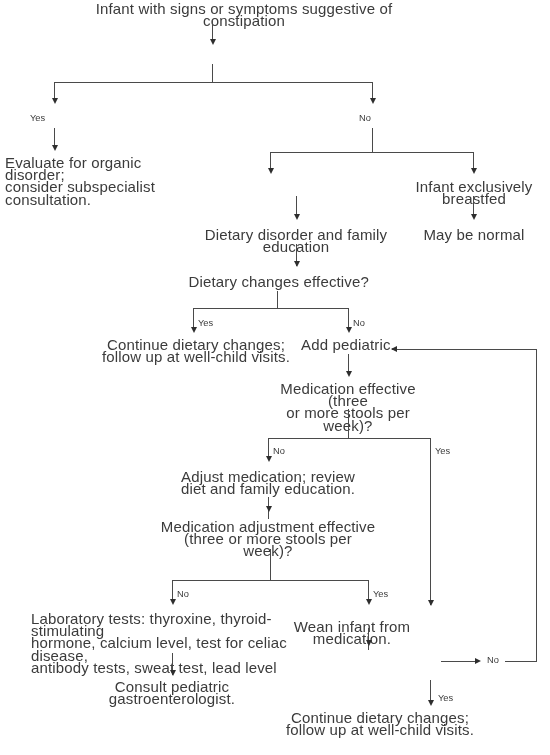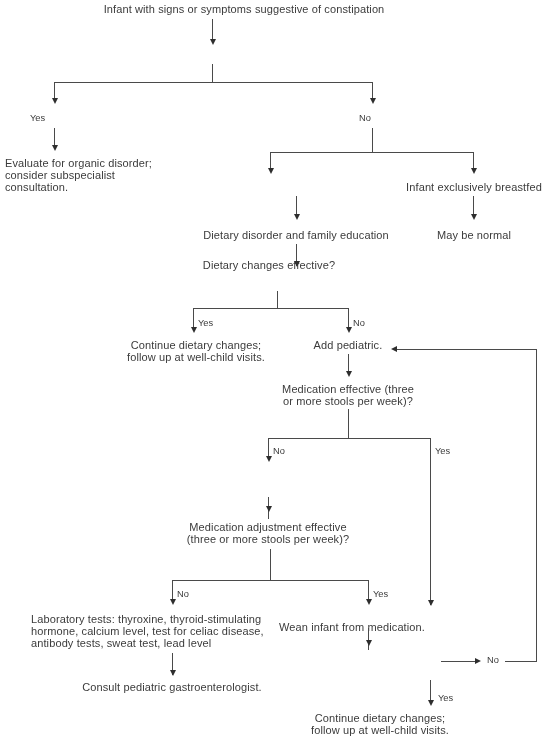--- a/index.html
+++ b/index.html
@@ -13,21 +13,21 @@
     width: 550px;
     height: 755px;
     background: #ffffff;
     font-family: "Liberation Sans", "DejaVu Sans", sans-serif;
     color: #3b3b3b;
     overflow: hidden;
     -webkit-font-smoothing: antialiased;
   }
   .node {
     position: absolute;
-    font-size: 11px;
+    font-size: 15px;
     line-height: 12.2px;
     color: #3b3b3b;
     white-space: pre-line;
     letter-spacing: 0.01em;
   }
   .node.ctr {
     text-align: center;
     transform: translateX(-50%);
   }
   .node.lft {
@@ -90,30 +90,32 @@
 consider subspecialist
 consultation.</div>
 
 
   <div class="node ctr" style="left:474px; top:181px; width:160px;">Infant exclusively breastfed</div>
 
   <div class="node ctr" style="left:296px; top:229px; width:250px;">Dietary disorder and family education</div>
 
   <div class="node ctr" style="left:474px; top:229px; width:130px;">May be normal</div>
 
-  <div class="node ctr" style="left:269px; top:259px; width:200px;">Dietary changes effective?</div>
+  <div class="node ctr" style="left:269px; top:276px; width:200px;text-align:right;">Dietary changes effective?</div>
 
   <div class="node ctr" style="left:196px; top:339px; width:190px;">Continue dietary changes;
 follow up at well-child visits.</div>
 
   <div class="node ctr" style="left:348px; top:339px; width:110px;">Add pediatric.</div>
 
   <div class="node ctr" style="left:348px; top:383px; width:170px;">Medication effective (three
 or more stools per week)?</div>
 
+  <div class="node ctr" style="left:268px; top:471px; width:180px;">Adjust medication; review
+diet and family education.</div>
 
   <div class="node ctr" style="left:268px; top:521px; width:220px;">Medication adjustment effective
 (three or more stools per week)?</div>
 
   <div class="node lft" style="left:31px; top:613px; width:280px;">Laboratory tests: thyroxine, thyroid-stimulating
 hormone, calcium level, test for celiac disease,
 antibody tests, sweat test, lead level</div>
 
   <div class="node ctr" style="left:172px; top:681px; width:240px;">Consult pediatric gastroenterologist.</div>
 

